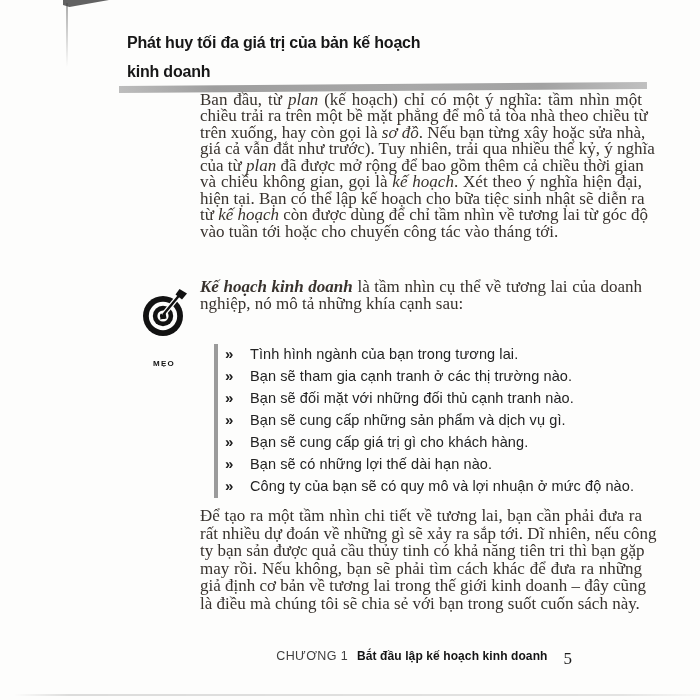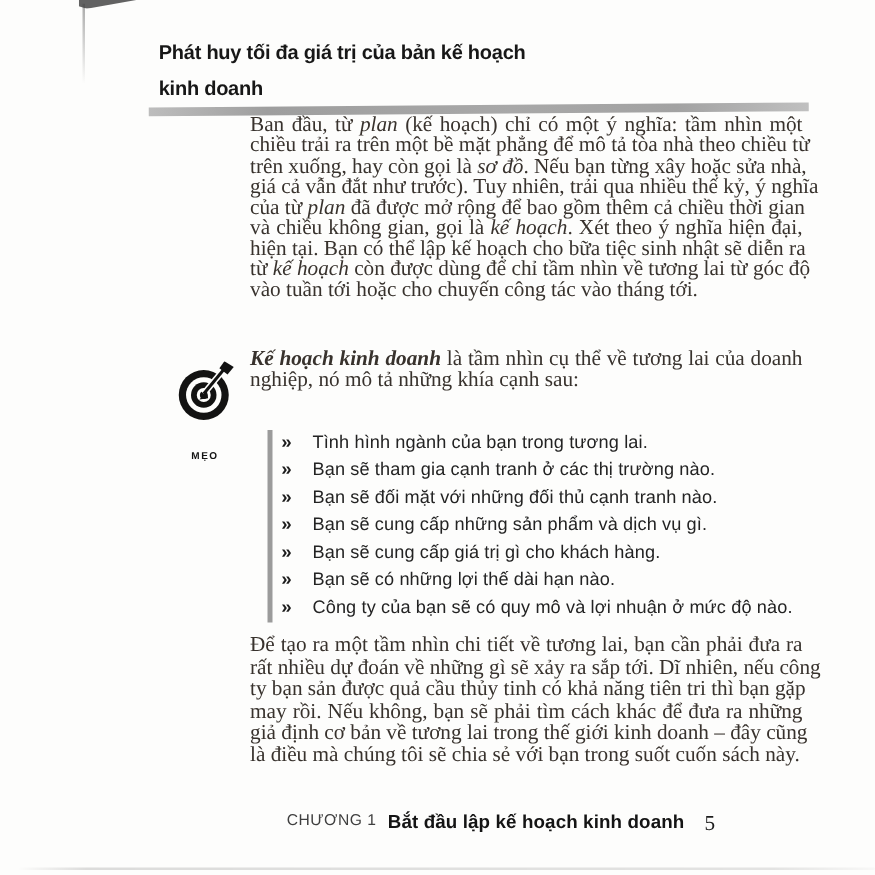--- a/index.html
+++ b/index.html
@@ -75,21 +75,21 @@
   
   .page-footer {
     position:absolute; right:128px; top:649px;
     display:flex; align-items:flex-start; white-space:nowrap;
   }
   .chap-label {
     font-size:12.5px; color:#3f3f3f; letter-spacing:.4px;
     font-family:"Liberation Sans", sans-serif;
   }
   .chap-title {
-    margin-left:9px; font-size:15px; font-weight:700; color:#141414;
+    margin-left:9px; font-size:12px; font-weight:700; color:#141414;
     letter-spacing:.1px; font-family:"Liberation Sans", sans-serif;
   }
   .page-num {
     margin-left:16px; font-size:17px; color:#1c1c1c;
     font-family:"Liberation Serif", serif;
   }
 </style>
 </head>
 <body>
 

